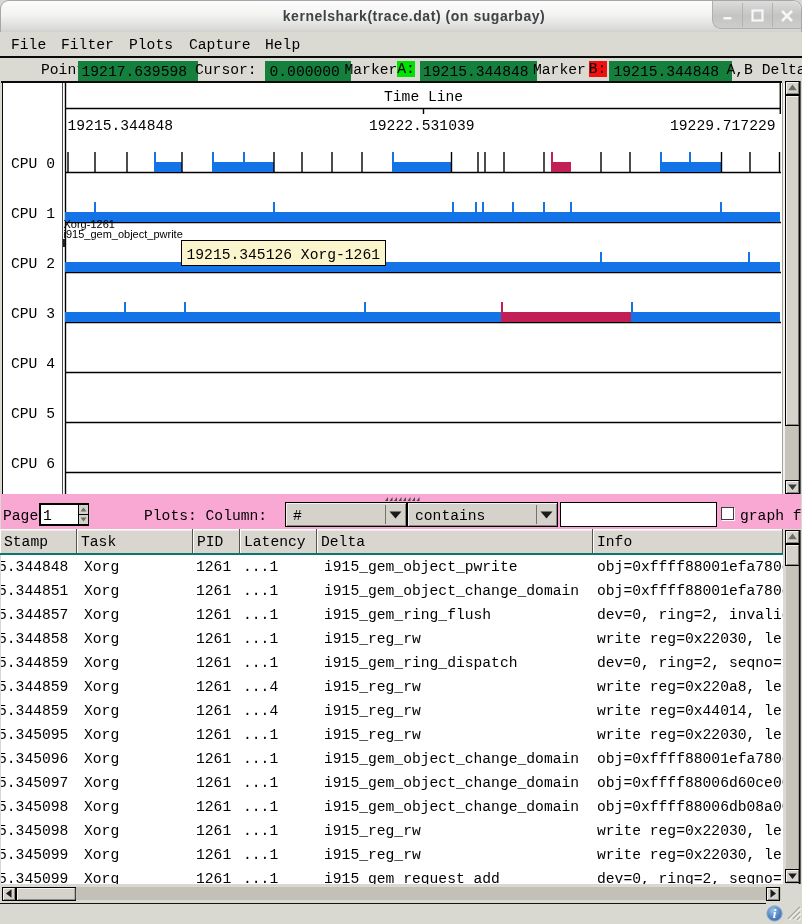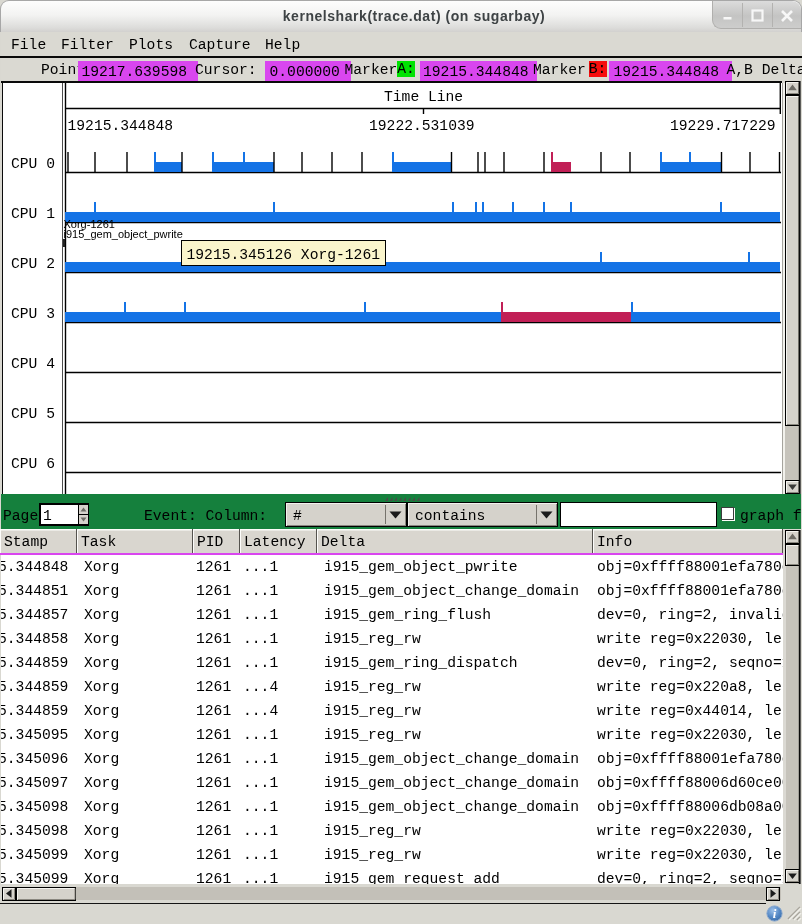--- a/index.html
+++ b/index.html
@@ -20,26 +20,26 @@
   border-radius:9px 0 0 9px;border-radius:0 9px 0 9px;
   border-left:1px solid #b0afad;border-bottom:1px solid #b0afad;box-sizing:border-box;}
 .wbsep{position:absolute;top:2px;width:1px;height:24px;background:#b3b2b0;}
 
 #menubar{position:absolute;left:1px;top:32px;width:800px;height:25px;background:#dad9d2;}
 .mitem{position:absolute;top:0;height:27px;line-height:27px;}
 #menuline{position:absolute;left:0;top:56px;width:802px;height:2px;background:#0a0a0a;}
 
 #ptrbar{position:absolute;left:1px;top:58px;width:800px;height:22px;background:#dad9d2;}
 .pl{position:absolute;top:0;height:24px;line-height:24px;}
-.pbox{position:absolute;top:3px;height:15px;line-height:15px;background:#d946ef;padding:4px;}
-
-#searchbar{position:absolute;left:1px;top:494px;width:800px;height:35px;background:#15803d;}
+.pbox{position:absolute;top:3px;height:15px;line-height:15px;background:#15803d;padding:4px;}
+
+#searchbar{position:absolute;left:1px;top:494px;width:800px;height:35px;background:#f9a8d4;}
 .sctl{position:absolute;box-sizing:border-box;}
 
-#thead{position:absolute;left:0px;top:529px;width:785px;height:26px;background:#d946ef;}
+#thead{position:absolute;left:0px;top:529px;width:785px;height:26px;background:#0f766e;}
 .hcell{position:absolute;top:0px;height:24px;line-height:26px;background:#d9d6cf;
   box-sizing:border-box;border-right:1px solid #55534e;padding-left:4px;
   box-shadow:inset 1px 1.5px 0 #fdfdfb;}
 #rows{position:absolute;left:1px;top:555px;width:782px;height:329px;background:#fff;overflow:hidden;}
 #rowsbg{position:absolute;left:1px;top:555px;width:782px;height:329px;background:#fff;}
 .tcol{position:absolute;top:0;line-height:24px;white-space:pre;}
 
 #statusbar{position:absolute;left:0;top:901px;width:802px;height:23px;background:#d9d8d1;}
 </style>
 </head>
@@ -237,21 +237,21 @@
     <div class="sctl" style="left:38px;top:9px;width:50px;height:23px;border:2px solid #000;background:#fff;">
       <div class="abs" style="left:2px;top:0px;line-height:22px;">1</div>
       <div class="abs" style="left:37px;top:0;width:9px;height:19px;background:#d5d2cb;border-left:1px solid #000;">
         <svg class="abs" style="left:0;top:0" width="9" height="19">
           <line x1="0" y1="9.5" x2="9" y2="9.5" stroke="#000"></line>
           <path d="M4.5 2.5 L1.5 6.5 L7.5 6.5 Z" fill="#6e6c66"></path>
           <path d="M4.5 16.5 L1.5 12.5 L7.5 12.5 Z" fill="#6e6c66"></path>
         </svg>
       </div>
     </div>
-    <div class="abs" style="left:143px;top:8px;height:28px;line-height:28px;white-space:pre;">Event: Column:</div>
+    <div class="abs" style="left:143px;top:8px;height:28px;line-height:28px;white-space:pre;">Plots: Column:</div>
 
     <div class="sctl" style="left:284px;top:8px;width:122px;height:25px;border:1px solid #000;background:#d5d2cb;box-shadow:inset 1px 1px 0 #f2f1ed, inset -1px -1px 0 #8a877f;">
       <div class="abs" style="left:7px;top:0;line-height:27px;">#</div>
       <div class="abs" style="left:99px;top:2px;width:1px;height:19px;background:#76736c;"></div>
       <svg class="abs" style="left:103px;top:8px;" width="13" height="8">
           <path d="M0.5 0.5 L12.5 0.5 L6.5 7.5 Z" fill="#1b1b1b"></path>
         </svg>
     </div>
 
     <div class="sctl" style="left:406px;top:8px;width:151px;height:25px;border:1px solid #000;background:#d5d2cb;box-shadow:inset 1px 1px 0 #f2f1ed, inset -1px -1px 0 #8a877f;">

